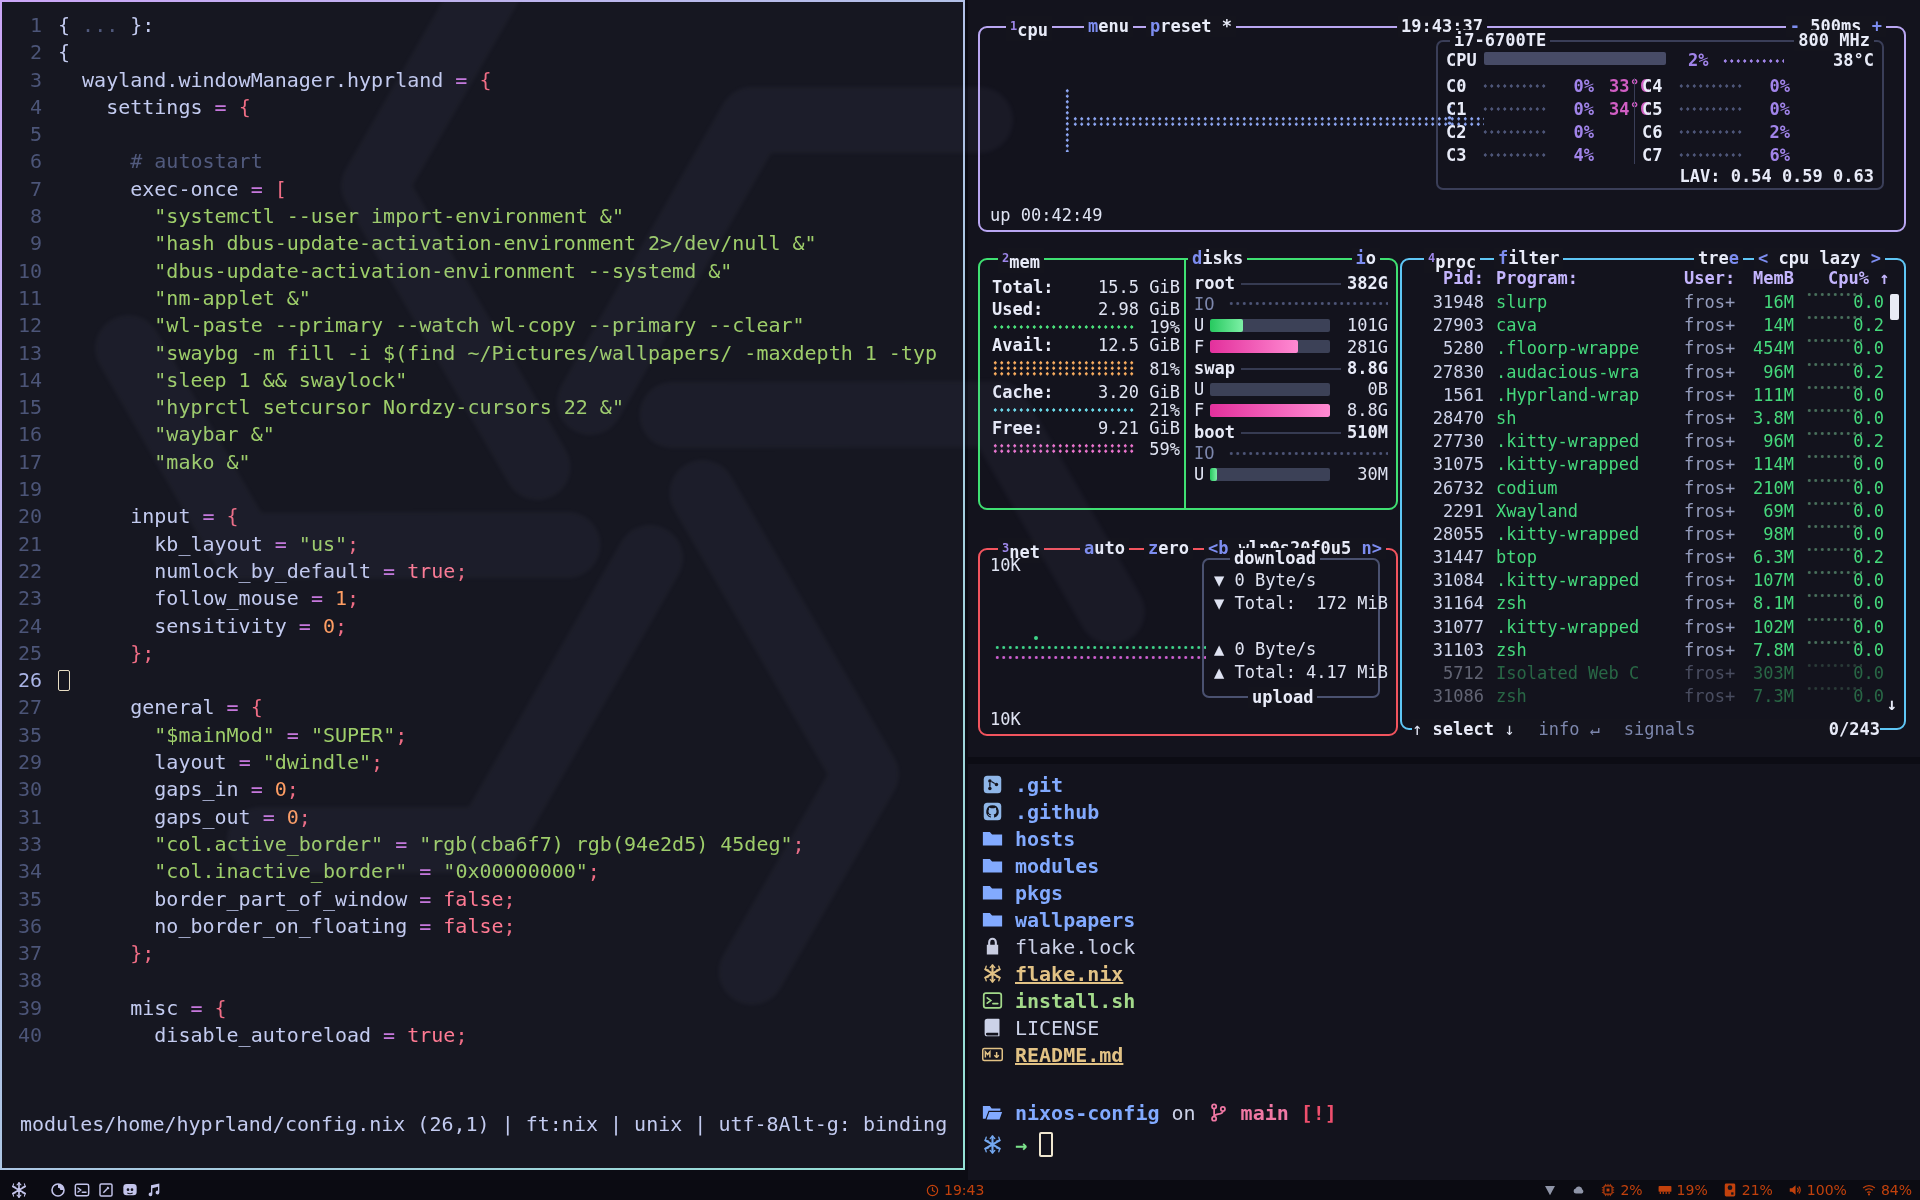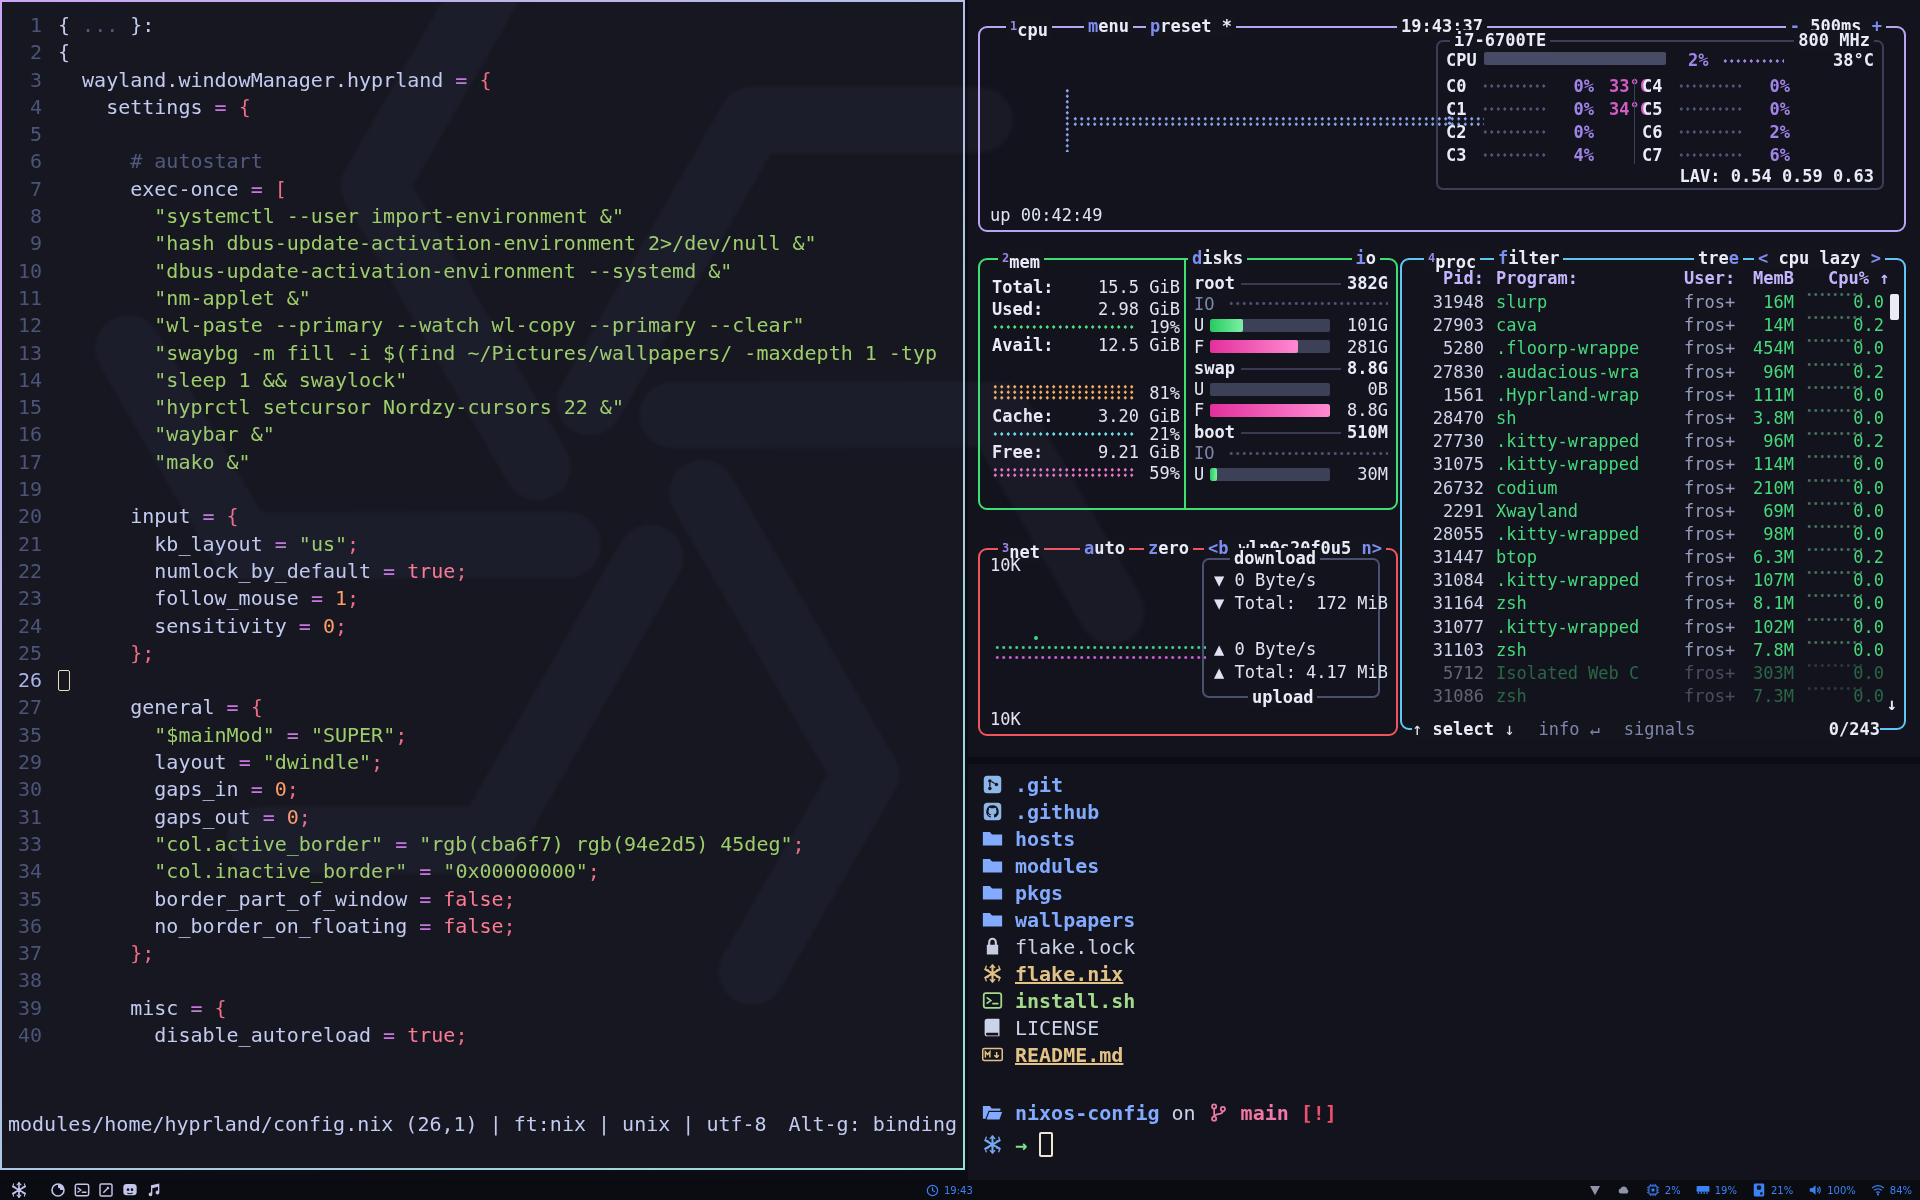--- a/index.html
+++ b/index.html
@@ -18,21 +18,21 @@
     border:2px solid; border-image:linear-gradient(135deg,var(--accent_purple),var(--accent_teal)) 1;}
   #code{position:absolute;left:0;top:10px;right:0;padding-left:4px;font-size:20px;}
   .cl{height:27.3px;line-height:27.3px;white-space:pre}
   .ln{display:inline-block;width:36px;margin-right:16px;text-align:right;color:#4c5578}
   .ln.act{color:#aab4e6}
   .tk-w{color:var(--code_fg)} .tk-s{color:var(--code_string)} .tk-n{color:var(--code_number)}
   .tk-b{color:var(--code_bool)} .tk-o{color:var(--code_op)} .tk-r{color:var(--code_brace)}
   .tk-c{color:var(--code_comment)}
   .ecursor{display:inline-block;width:12px;height:21px;border:1.5px solid #e8ddc4;border-radius:2px;vertical-align:-4px}
   #status{position:absolute;left:0;right:0;bottom:32px;display:flex;justify-content:space-between;
-    padding:0 6px;font-size:20px;color:#c3cbf0;white-space:pre}
+    padding:0 18px;font-size:20px;color:#c3cbf0;white-space:pre}
   
   #btop{position:absolute;left:968px;top:0;width:952px;height:757px;background:var(--pane-bg);z-index:1;font-size:17px;color:#dfe3f2}
   .box{position:absolute;border:2px solid;border-radius:9px}
   #cpubox{left:10px;top:26px;width:928px;height:206px;border-color:var(--btop_purple)}
   #membox{left:10px;top:258px;width:420px;height:252px;border-color:var(--btop_green)}
   #netbox{left:10px;top:548px;width:420px;height:188px;border-color:var(--btop_red)}
   #procbox{left:432px;top:258px;width:506px;height:472px;border-color:var(--btop_blue)}
   .bt{position:absolute;top:-12px;background:var(--mask);padding:0 4px;font-weight:bold;color:#e8ebf8;line-height:21px;white-space:pre}
   .bt .hot{font-style:normal;color:#7d8df0;font-weight:bold}
   .supnum{color:#9d86e9;font-size:12px;vertical-align:6px;font-weight:bold}
@@ -86,21 +86,21 @@
   .frow{position:absolute;left:14px;display:flex;gap:12px;align-items:center;height:25px;white-space:pre}
   .ic{display:inline-flex;align-items:center}
   .ic svg{width:21px;height:21px}
   .f-blue{color:var(--term_blue);font-weight:bold}
   .f-white{color:#ccd2e8}
   .f-yellow{color:var(--term_yellow);font-weight:bold;text-decoration:underline}
   .f-green{color:var(--term_green);font-weight:bold}
   .pcursor{width:14px;height:25px;border:2px solid #efe6cf;border-radius:2px}
   
   #taskbar{position:absolute;left:0;top:1180px;width:1920px;height:20px;background:#0b0b12;z-index:10;
-    font-family:"DejaVu Sans", sans-serif;font-size:10px;color:#3b82f6;display:flex;align-items:center}
+    font-family:"DejaVu Sans", sans-serif;font-size:14px;color:#c2410c;display:flex;align-items:center}
   #tb-left{display:flex;align-items:center;gap:8px;padding-left:10px;color:#c3c4ea}
   #tb-left .ic svg{width:16px;height:16px}
   #tb-left .ic:first-child{margin-right:14px}
   #tb-left .ic:first-child svg{width:18px;height:18px}
   #tb-clock{position:absolute;left:926px;display:flex;align-items:center;gap:5px}
   #tb-clock .ic svg{width:13px;height:13px}
   #tb-right{position:absolute;right:8px;display:flex;align-items:center;gap:15px}
   .tstat{display:flex;align-items:center;gap:5px}
   .tstat .ic svg{width:14px;height:14px}
   .dim-ic{color:#8f95a8}
@@ -244,21 +244,21 @@
           <span>2.98 GiB</span>
         </div>
         <div class="meterrow" style="height: 14px;">
           <div class="meter dots g" style="height: 6px;"></div>
           <span>19%</span>
         </div>
         <div class="mrow">
           <span class="lb">Avail:</span>
           <span>12.5 GiB</span>
         </div>
-        <div class="meterrow" style="height: 25px; margin-top: 24px;">
+        <div class="meterrow" style="height: 25px;">
           <div class="meter dots o" style="height: 17px;"></div>
           <span>81%</span>
         </div>
         <div class="mrow">
           <span class="lb">Cache:</span>
           <span>3.20 GiB</span>
         </div>
         <div class="meterrow" style="height: 14px;">
           <div class="meter dots c" style="height: 6px;"></div>
           <span>21%</span>

